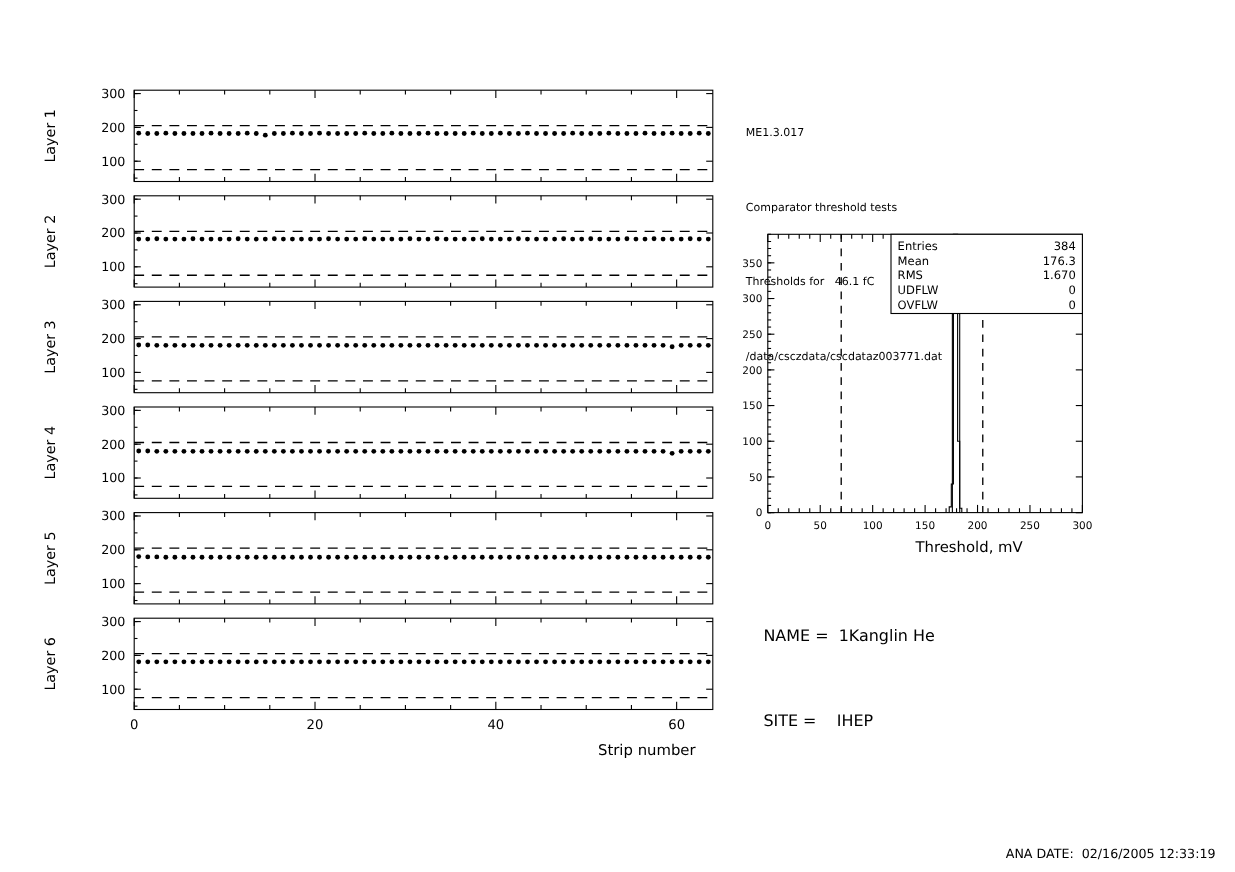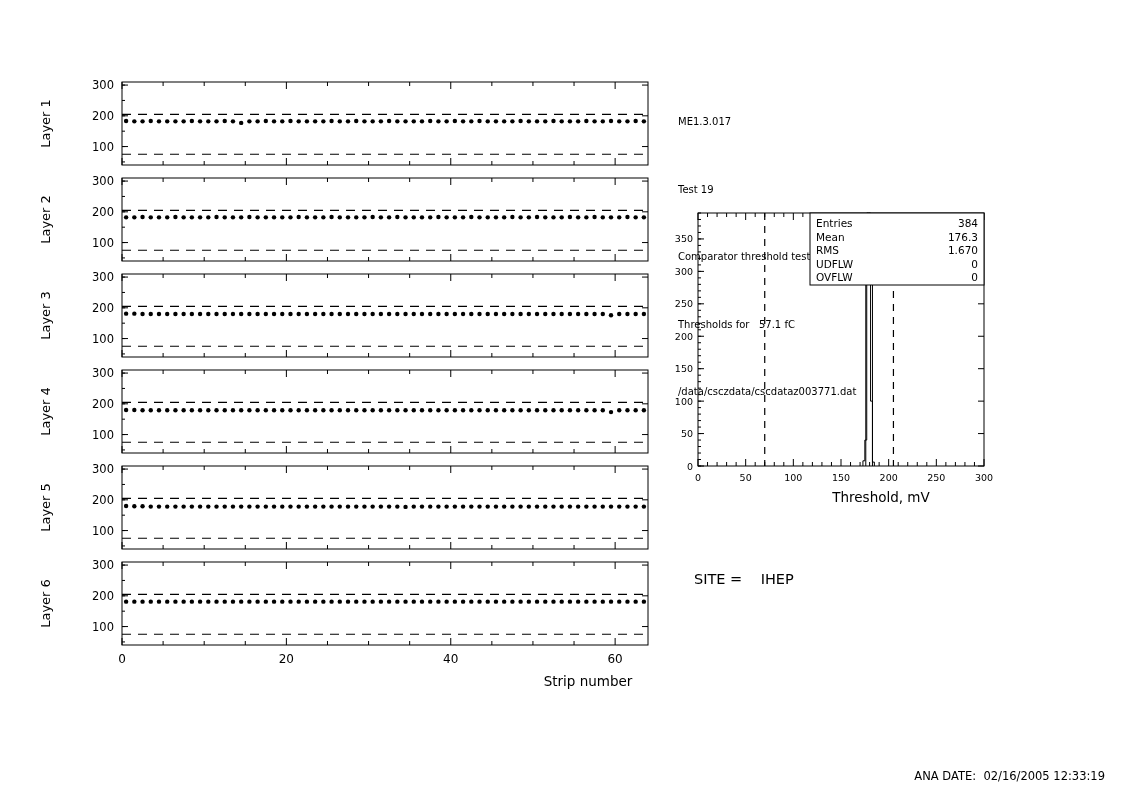--- a/index.html
+++ b/index.html
@@ -681,23 +681,22 @@
       <text x="122" y="663" font-size="12" text-anchor="middle" fill="#000">0</text>
       <text x="286.375" y="663" font-size="12" text-anchor="middle" fill="#000">20</text>
       <text x="450.75" y="663" font-size="12" text-anchor="middle" fill="#000">40</text>
       <text x="615.125" y="663" font-size="12" text-anchor="middle" fill="#000">60</text>
       <text x="588" y="686" font-size="13.5" text-anchor="middle" fill="#000">Strip number</text>
     </svg>
 </div>
 
 <div class="info-block">
   <div>ME1.3.017</div>
-  <div>Test 19</div>
   <div>Comparator threshold tests</div>
-  <div>Thresholds for   57.1 fC</div>
+  <div>Thresholds for   46.1 fC</div>
   <div>/data/csczdata/cscdataz003771.dat</div>
 </div>
 
 <div class="abs" style="left:660px;top:195px;">
   <svg id="hist-svg" width="370" height="320">
       <rect x="38" y="18" width="286" height="253" fill="none" stroke="#000" stroke-width="1"></rect>
       <line x1="38" y1="271" x2="44" y2="271" stroke="#000" stroke-width="1"></line>
       <line x1="324" y1="271" x2="318" y2="271" stroke="#000" stroke-width="1"></line>
       <text x="33" y="274.5" font-size="9.5" text-anchor="end" fill="#000">0</text>
       <line x1="38" y1="238.56410256410257" x2="44" y2="238.56410256410257" stroke="#000" stroke-width="1"></line>
@@ -844,20 +843,21 @@
       <text x="156" y="59" font-size="10.5" text-anchor="start" fill="#000">RMS</text>
       <text x="318" y="59" font-size="10.5" text-anchor="end" fill="#000">1.670</text>
       <text x="156" y="72.5" font-size="10.5" text-anchor="start" fill="#000">UDFLW</text>
       <text x="318" y="72.5" font-size="10.5" text-anchor="end" fill="#000">0</text>
       <text x="156" y="86" font-size="10.5" text-anchor="start" fill="#000">OVFLW</text>
       <text x="318" y="86" font-size="10.5" text-anchor="end" fill="#000">0</text>
     </svg>
 </div>
 
 <div class="notes">
+  <div>NAME =  1Kanglin He</div>
   <div>SITE =    IHEP</div>
   
   
 </div>
 
 <div class="dates">
   <div>ANA DATE:  02/16/2005 12:33:19</div>
   
 </div>
 

